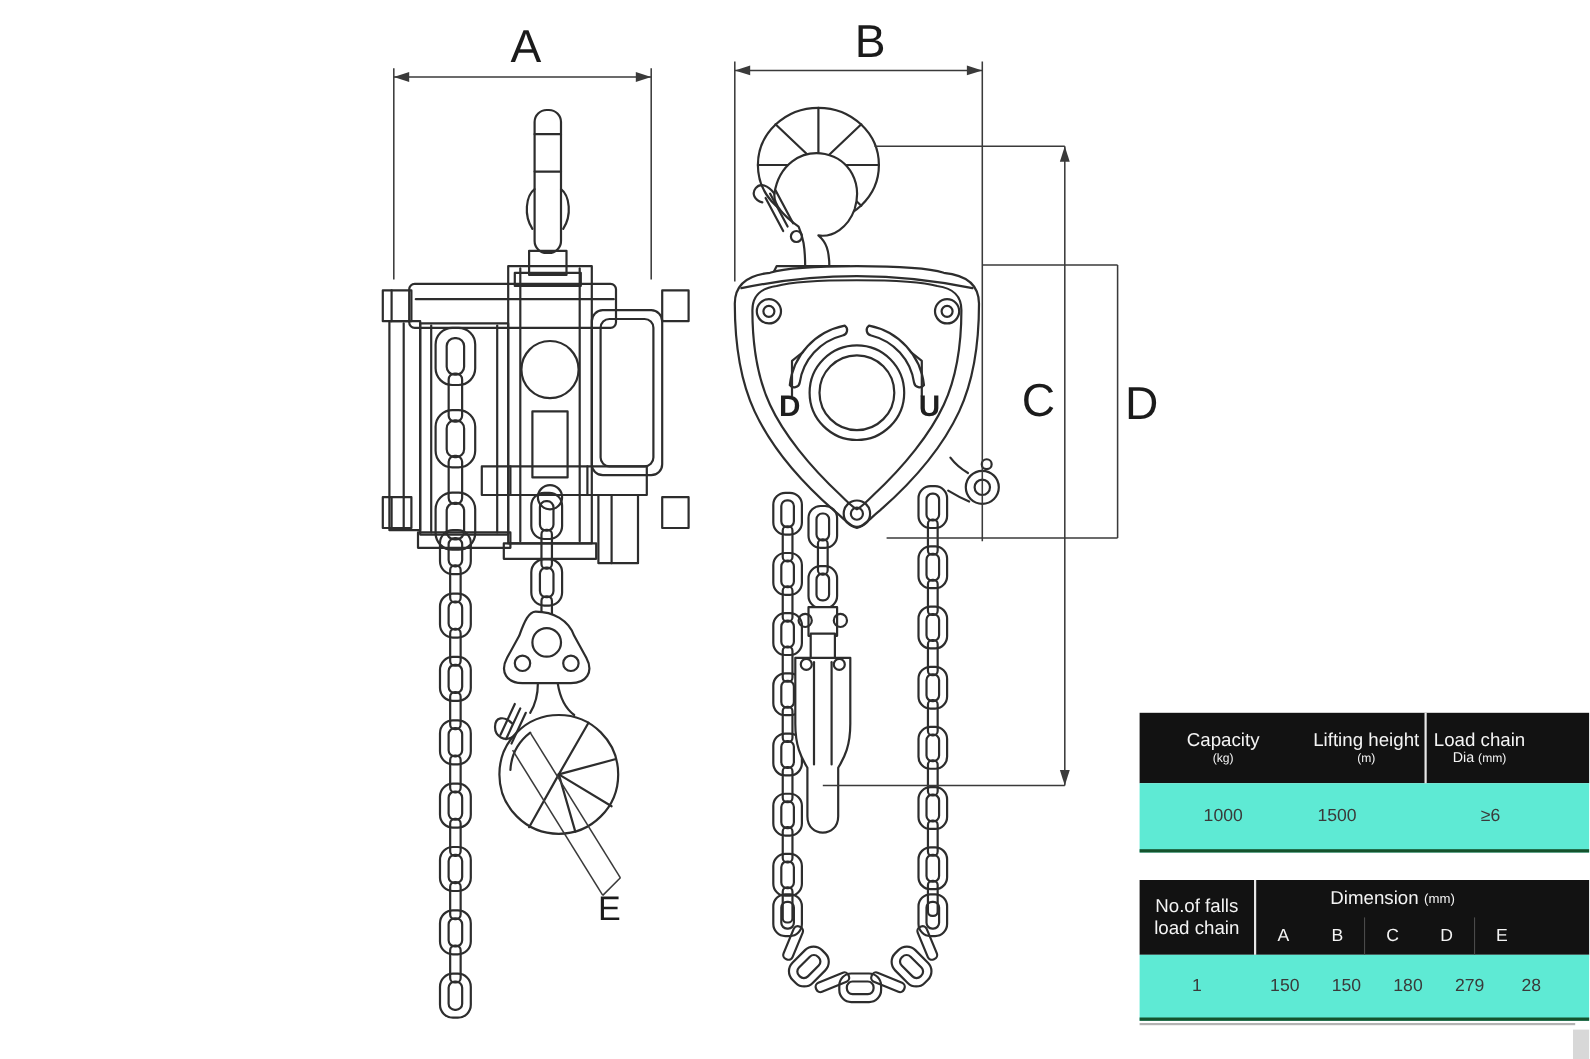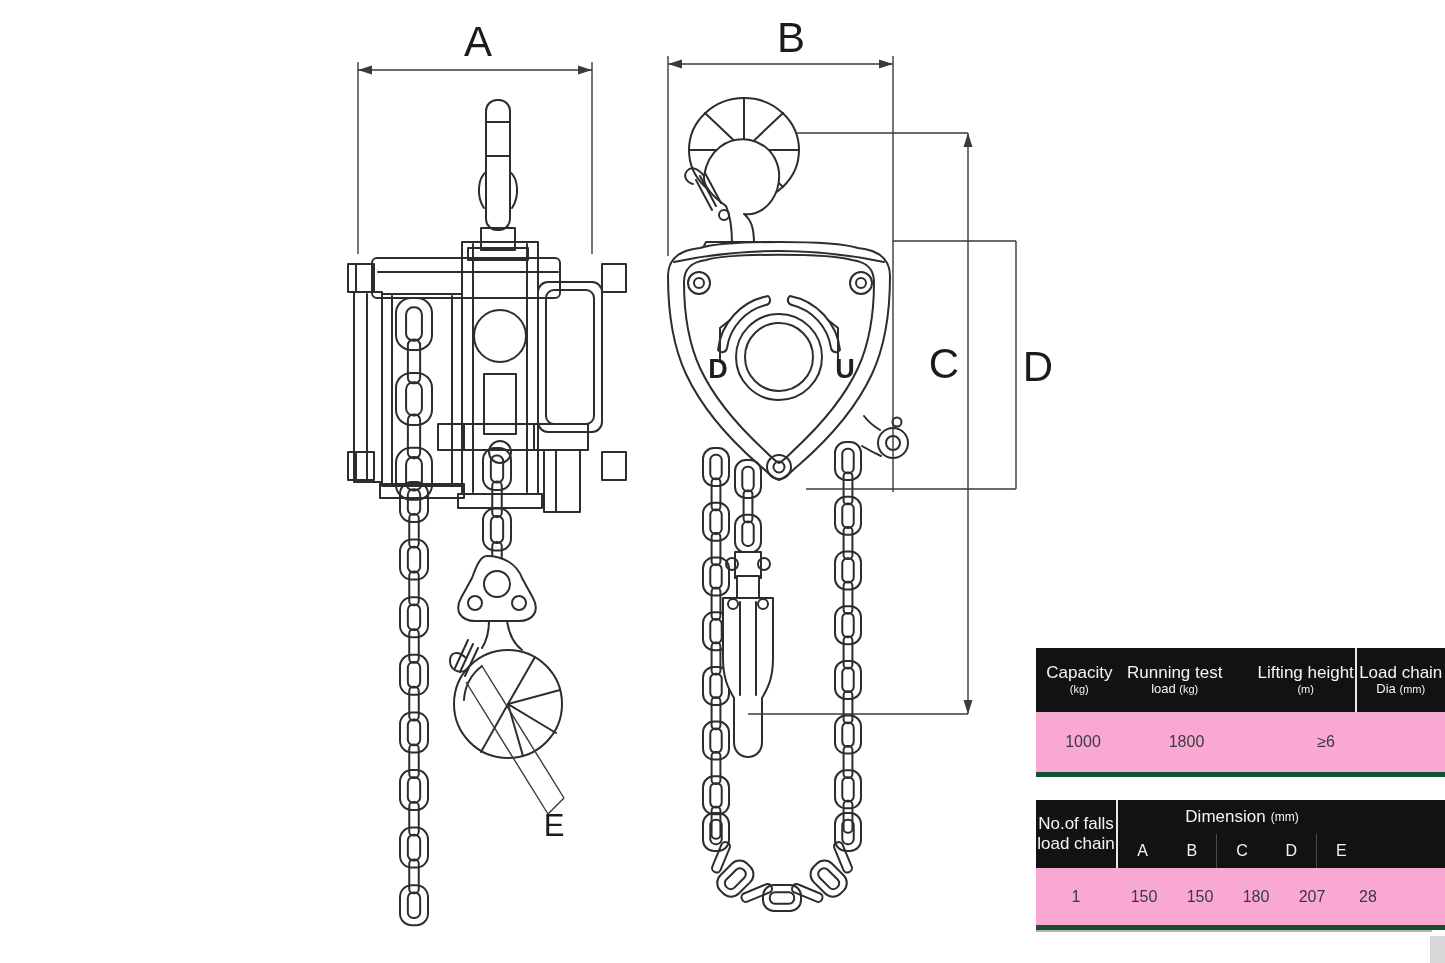--- a/index.html
+++ b/index.html
@@ -13,31 +13,31 @@
   .dimlabel{font-size:42px;fill:#1b1b1b;}
   .dimlabel-e{font-size:31px;fill:#1b1b1b;}
   .wheel-letter{font-size:27px;font-weight:bold;fill:#1f1f1f;}
   
   .tbl{position:absolute;left:1036px;width:409px;}
   .tbl1{top:648px;}
   .tbl2{top:800px;}
   .thead{background:#121212;color:#f4f4f4;display:flex;}
   .tbl1 .thead{height:64px;}
   .tbl2 .thead{height:68px;}
-  .trow{background:#f9a8d4;display:flex;border-bottom:5px solid #14532d;}
+  .trow{background:#5eead4;display:flex;border-bottom:3px solid #14532d;}
   .tbl1 .trow{height:60px;}
   .tbl2 .trow{height:57px;}
   .hcell{display:flex;flex-direction:column;align-items:center;justify-content:center;line-height:1.15;}
   .hcell .t1{font-size:17px;}
   .hcell .t2{font-size:13px;}
   .hcell .t2 .u{font-size:11px;}
   .vcell{display:flex;align-items:center;justify-content:center;font-size:16px;color:#3a3a3a;}
-  .w1{width:94px;} .w2{width:113px;border-left:0;} .w3{width:106px;margin-left:30px;} .w4{width:96px;}
+  .w1{width:94px;padding-left:29px;} .w2{width:113px;border-left:0;} .w3{width:106px;margin-left:30px;} .w4{width:96px;}
   .divline{border-left:2px solid #e8e8e8;}
-  .fallscol{width:80px;}
+  .fallscol{width:104px;}
   .dimgroup{width:248px;display:flex;flex-direction:column;border-left:2px solid #e8e8e8;}
   .dimtitle{height:34px;display:flex;align-items:center;justify-content:center;font-size:17px;gap:5px;}
   .dimtitle .u{font-size:12px;}
   .subrow{display:flex;flex:1;}
   .subcell{width:56px;display:flex;align-items:center;justify-content:center;font-size:16px;}
   .sub-divider{border-left:1px solid #4a4a4a;}
   .bottom-rule{position:absolute;left:1036px;top:930px;width:396px;height:2px;background:#b3b3b3;}
   .corner-block{position:absolute;left:1430px;top:936px;width:15px;height:27px;background:#d8d8d8;}
 </style>
 </head>
@@ -342,36 +342,32 @@
     <text class="dimlabel-e" x="554" y="836" text-anchor="middle">E</text>
   </g>
 </svg>
 
 <div class="tbl tbl1">
   <div class="thead">
     <div class="hcell w1">
       <div class="t1">Capacity</div>
       <div class="t2"><span class="u">(kg)</span></div>
     </div>
-    <div class="hcell w2">
-      <div class="t1">Running test</div>
-      <div class="t2"><span>load</span>&nbsp;<span class="u">(kg)</span></div>
-    </div>
     <div class="hcell w3">
       <div class="t1">Lifting height</div>
       <div class="t2"><span class="u">(m)</span></div>
     </div>
     <div class="hcell w4 divline">
       <div class="t1">Load chain</div>
       <div class="t2"><span>Dia</span>&nbsp;<span class="u">(mm)</span></div>
     </div>
   </div>
   <div class="trow">
     <div class="vcell w1">1000</div>
-    <div class="vcell w2">1800</div>
+    <div class="vcell w2">1500</div>
     <div class="vcell w3">≥6</div>
   </div>
 </div>
 
 <div class="tbl tbl2">
   <div class="thead">
     <div class="hcell fallscol">
       <div class="t1">No.of falls</div>
       <div class="t1">load chain</div>
     </div>
@@ -387,21 +383,21 @@
         <div class="subcell">D</div>
         <div class="subcell sub-divider">E</div>
       </div>
     </div>
   </div>
   <div class="trow">
     <div class="vcell fallscol">1</div>
     <div class="vcell subcell">150</div>
     <div class="vcell subcell">150</div>
     <div class="vcell subcell">180</div>
-    <div class="vcell subcell">207</div>
+    <div class="vcell subcell">279</div>
     <div class="vcell subcell">28</div>
   </div>
 </div>
 
 <div class="bottom-rule"></div>
 <div class="corner-block"></div>
 
 </div>
 
 </body></html>

